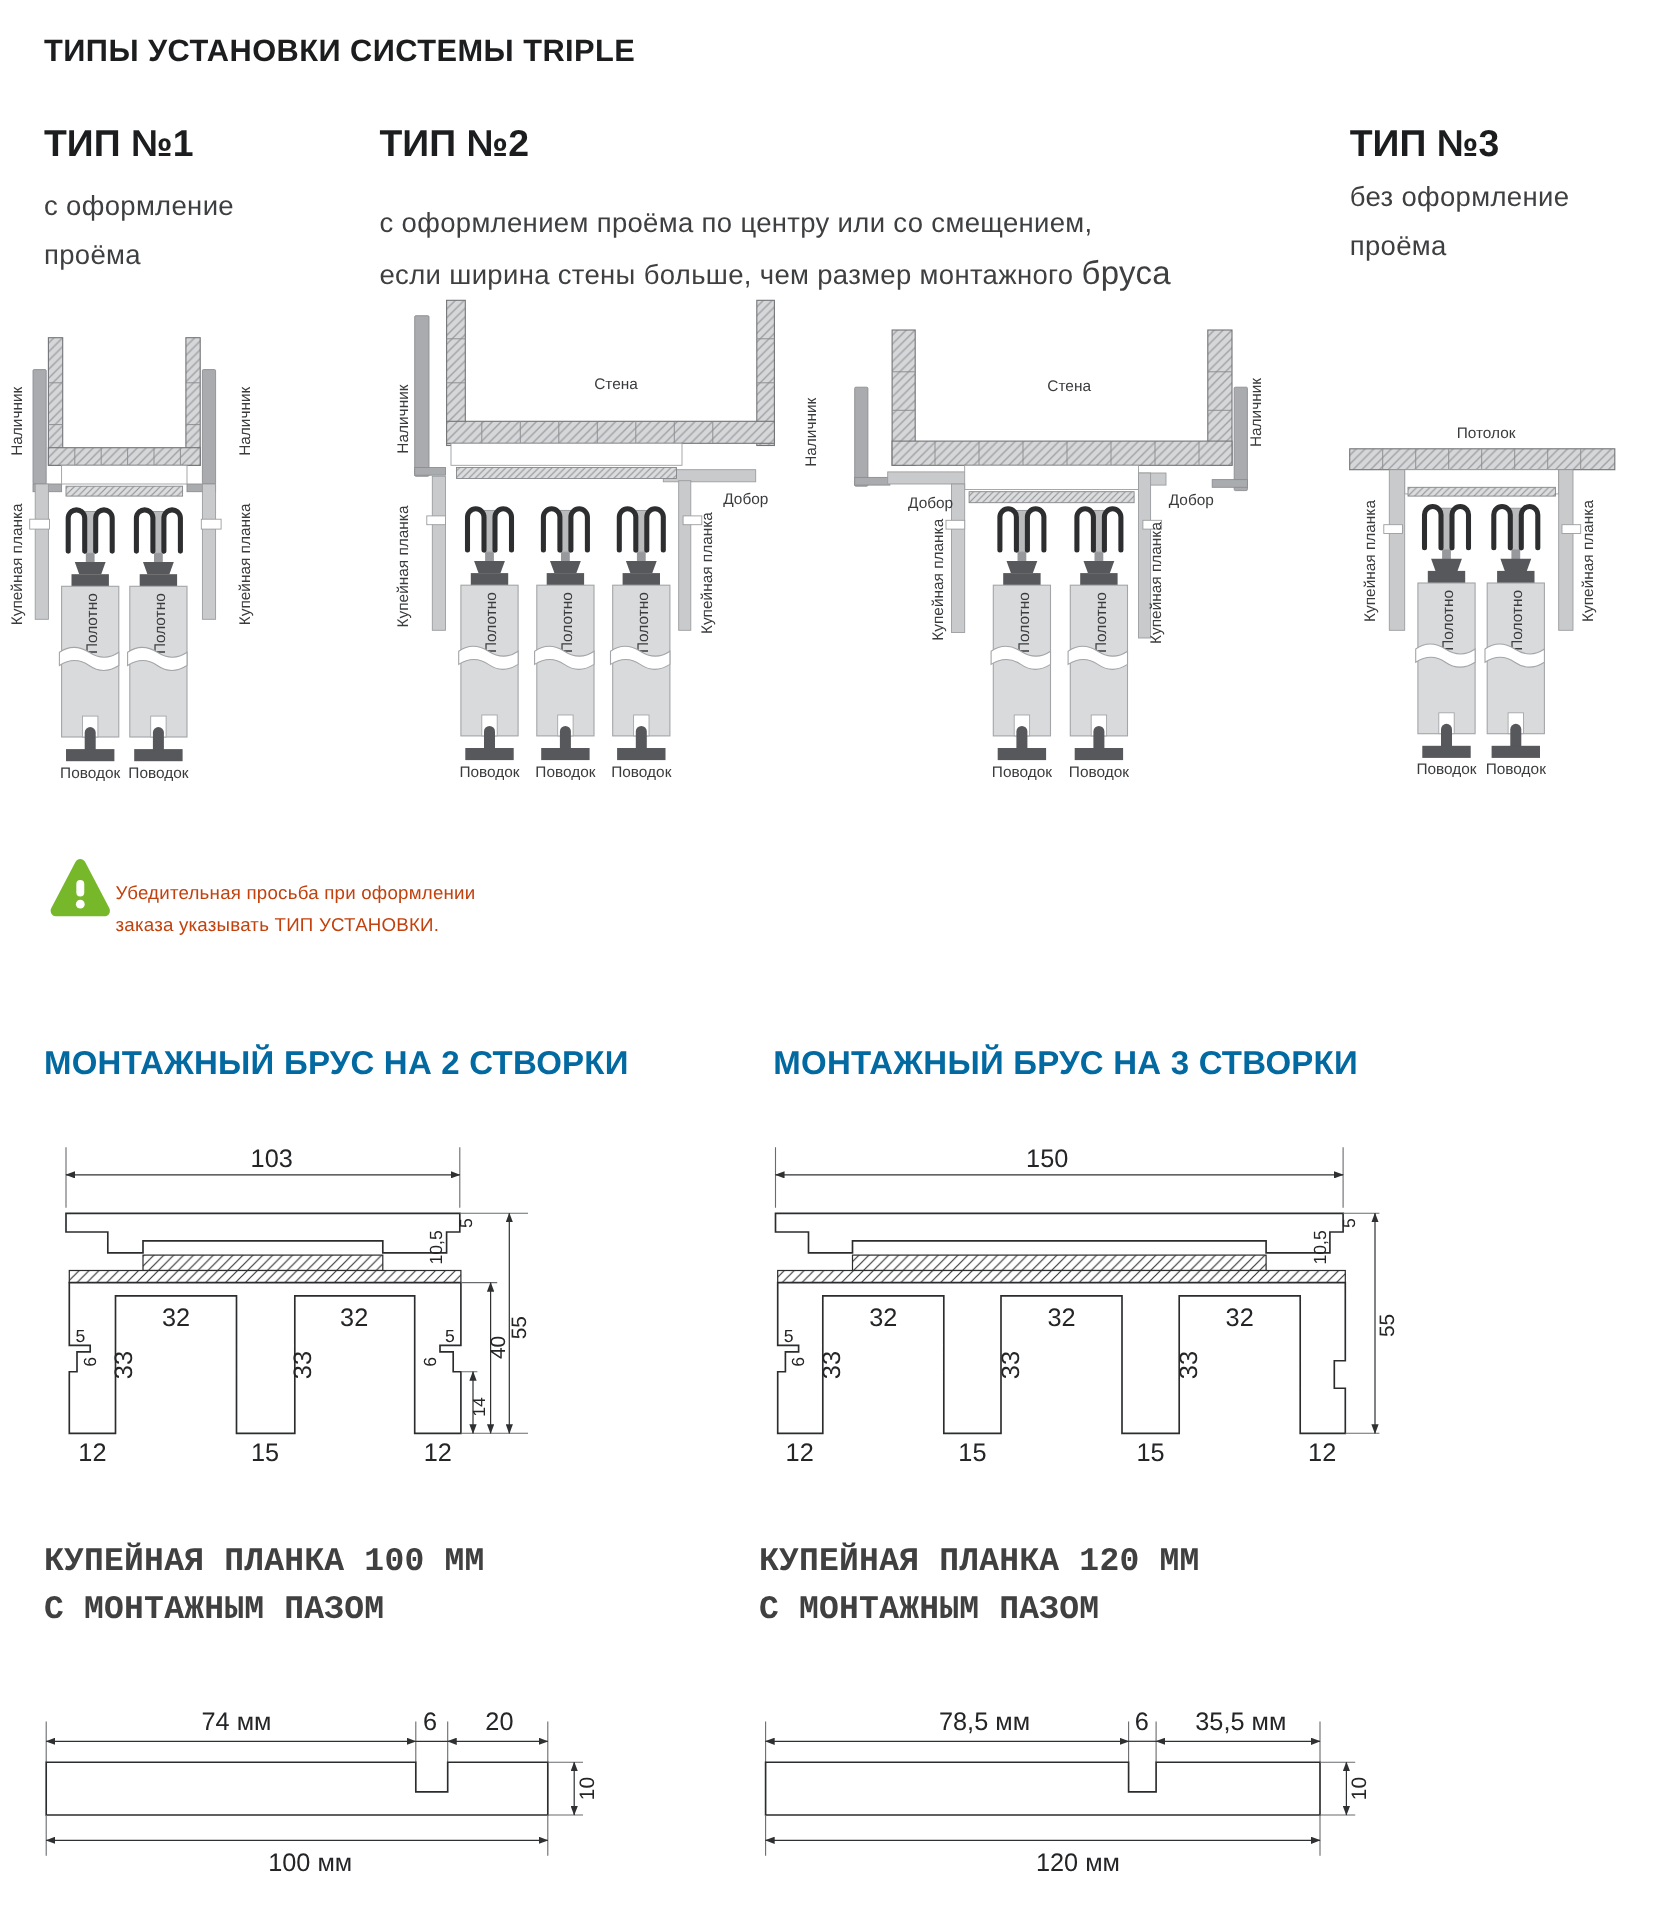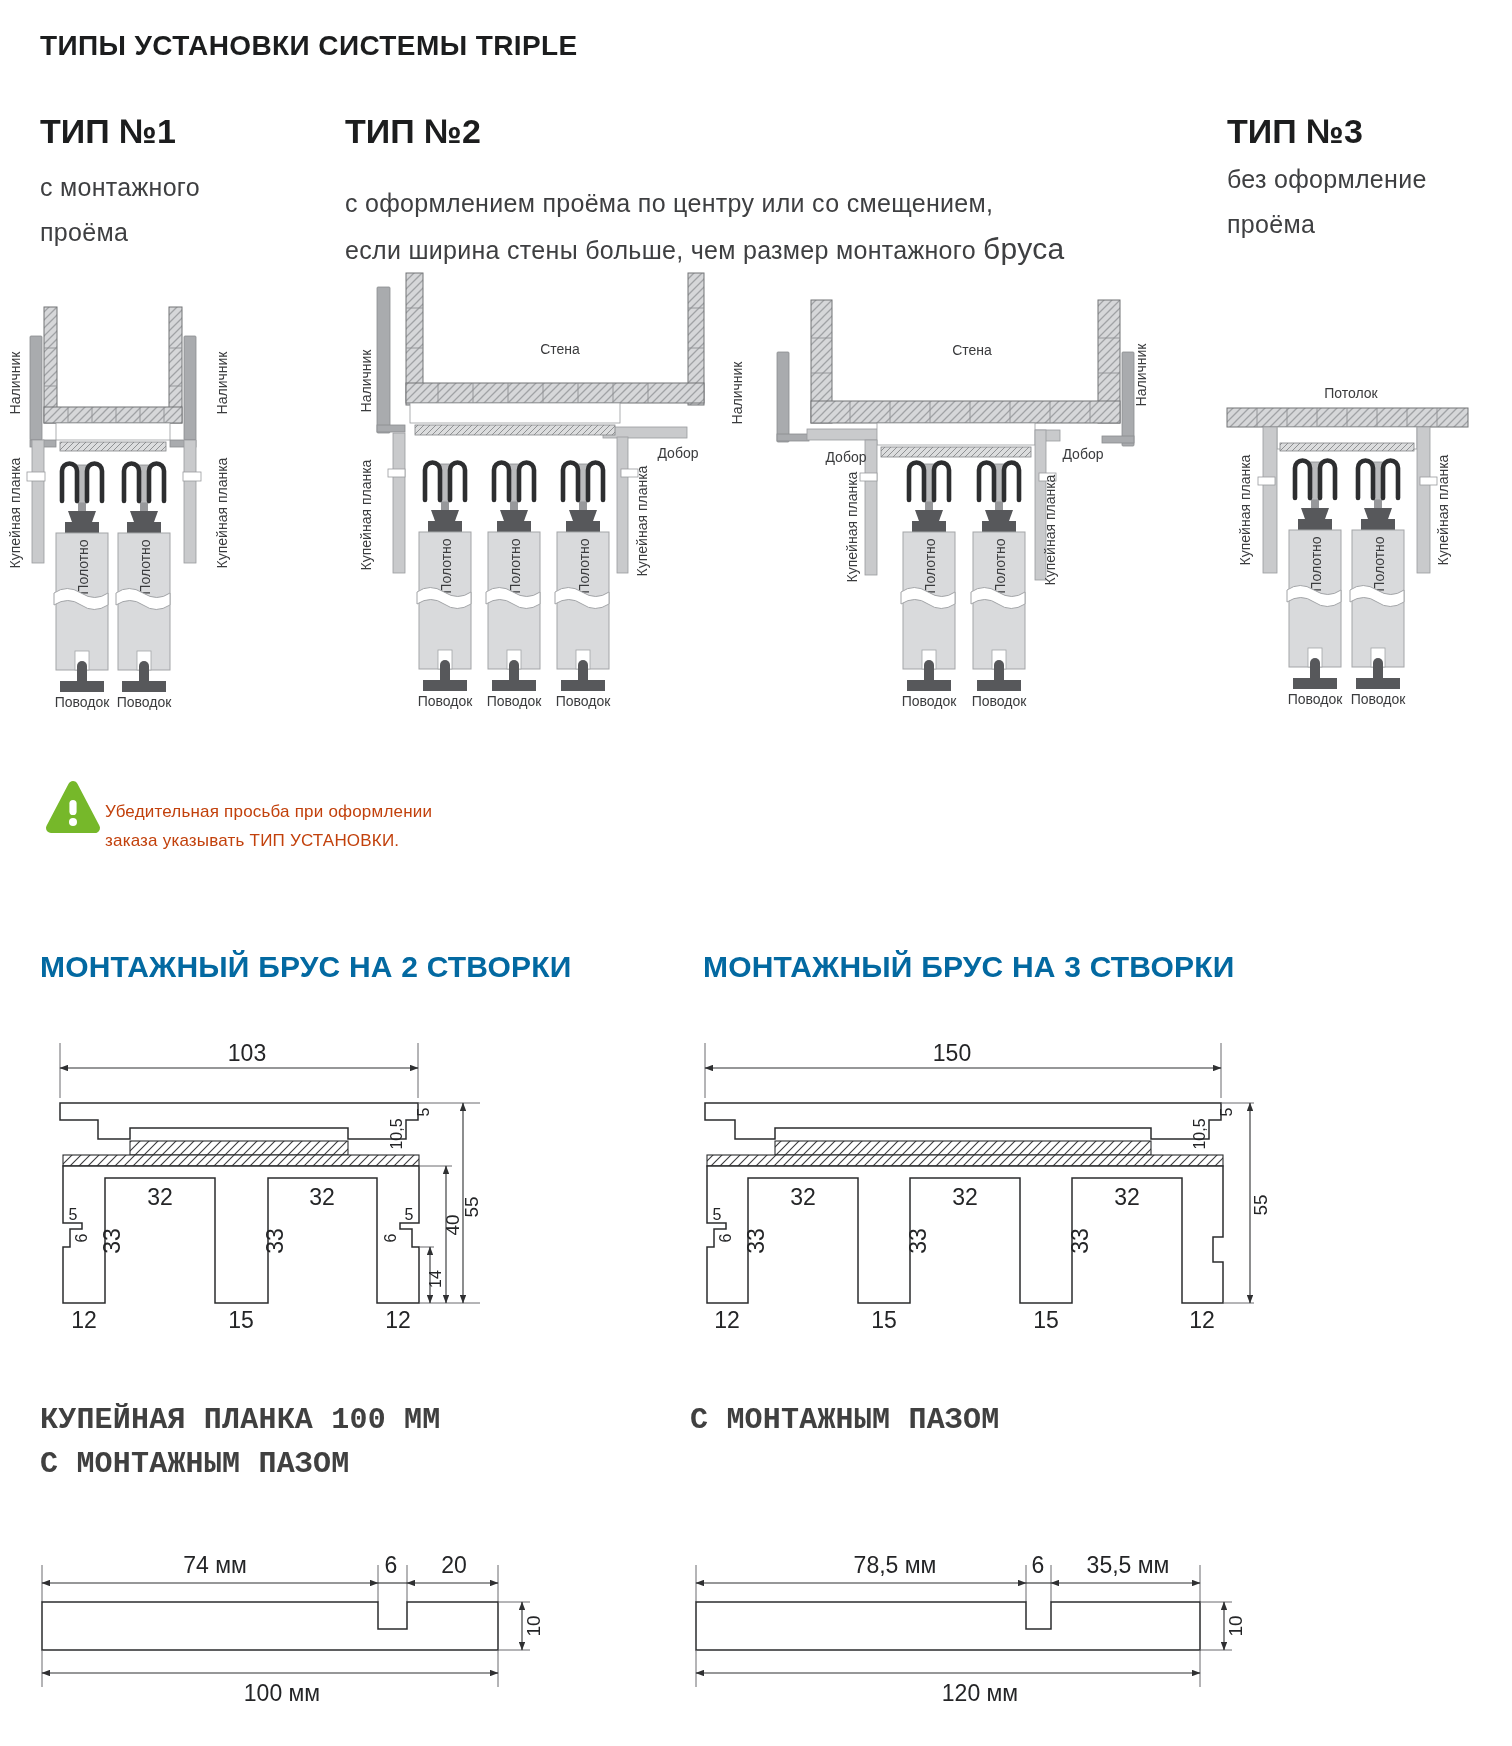--- a/index.html
+++ b/index.html
@@ -66,21 +66,21 @@
       <text class="dlabel" x="30" y="252" text-anchor="middle">Поводок</text>
     </g>
   </defs>
 </svg>
 
 <div class="abs title" style="left:40px;top:30px;">ТИПЫ УСТАНОВКИ СИСТЕМЫ TRIPLE</div>
 
 <div class="abs" style="left:40px;top:112px;width:290px;">
   <div class="typehead">ТИП №1</div>
   <div class="typedesc" style="margin-top:14px;">
-    <div>с монтажного</div>
+    <div>с оформление</div>
     <div>проёма</div>
   </div>
 </div>
 <div class="abs" style="left:345px;top:112px;width:860px;">
   <div class="typehead">ТИП №2</div>
   <div class="typedesc" style="margin-top:30px;">
     <div>с оформлением проёма по центру или со смещением,</div>
     <div><span>если ширина стены больше, чем размер монтажного </span><span class="emph">бруса</span></div>
   </div>
 </div>
@@ -262,20 +262,21 @@
   <text class="dim" x="194" y="303" text-anchor="middle">15</text>
   <text class="dim" x="356" y="303" text-anchor="middle">15</text>
   <text class="dim" x="512" y="303" text-anchor="middle">12</text>
 </svg>
 
 <div class="abs sechead2" style="left:40px;top:1398px;">
   <div>КУПЕЙНАЯ ПЛАНКА 100 ММ</div>
   <div>С МОНТАЖНЫМ ПАЗОМ</div>
 </div>
 <div class="abs sechead2" style="left:690px;top:1398px;">
+  <div>КУПЕЙНАЯ ПЛАНКА 120 ММ</div>
   <div>С МОНТАЖНЫМ ПАЗОМ</div>
 </div>
 
 <svg class="abs" style="left:30px;top:1545px;" width="530" height="175" viewBox="0 0 530 175">
   <path class="ext" d="M12,20 V57 M348,20 V57 M377,20 V57 M468,20 V57"></path>
   <line class="dml" x1="12" y1="38" x2="348" y2="38" marker-start="url(#arr)" marker-end="url(#arr)"></line>
   <line class="dml" x1="348" y1="38" x2="377" y2="38"></line>
   <line class="dml" x1="377" y1="38" x2="468" y2="38" marker-start="url(#arr)" marker-end="url(#arr)"></line>
   <text class="dim" x="185" y="28" text-anchor="middle">74 мм</text>
   <text class="dim" x="361" y="28" text-anchor="middle">6</text>

